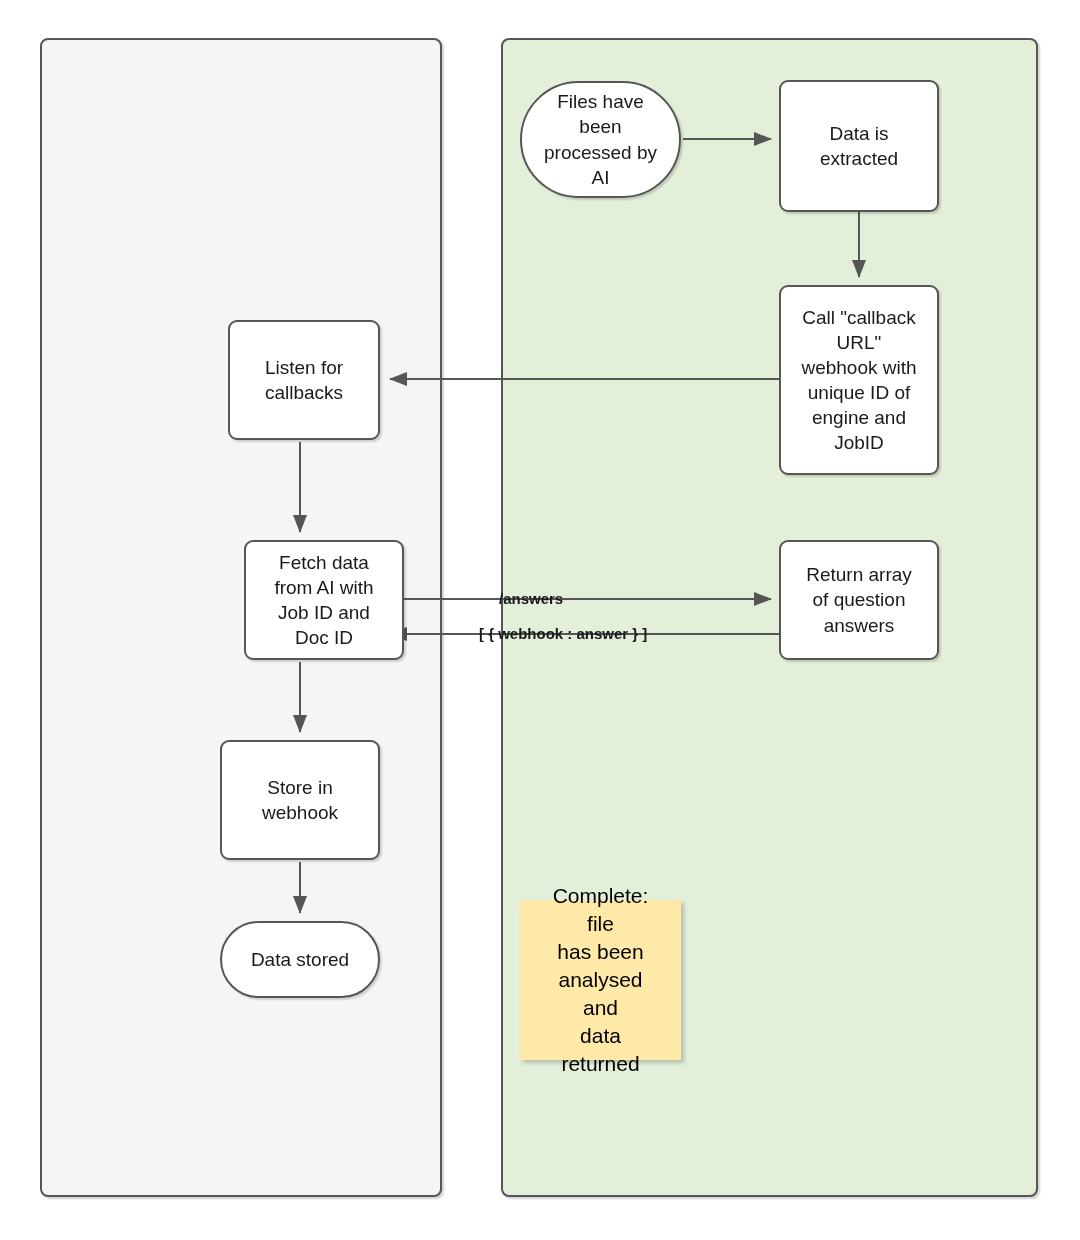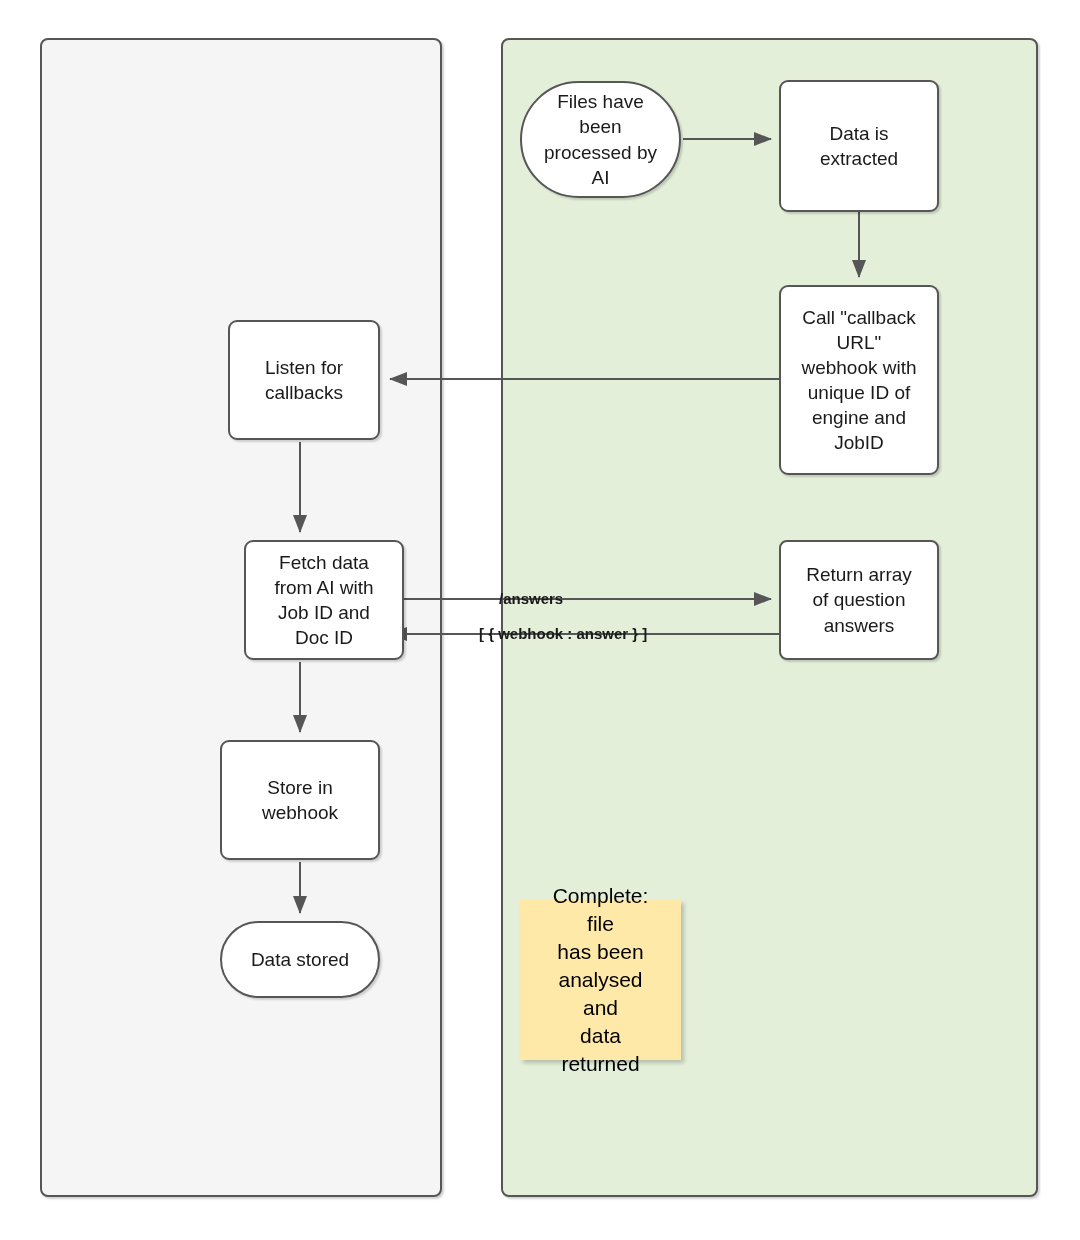--- a/index.html
+++ b/index.html
@@ -137,21 +137,21 @@
 
   <div class="node" style="left:779px; top:285px; width:160px; height:190px;">
     <span class="label">Call "callback
 URL"
 webhook with
 unique ID of
 engine and
 JobID</span>
   </div>
 
-  <div class="node" style="left:779px; top:540px; width:160px; height:120px;border-radius:8px;">
+  <div class="node" style="left:779px; top:540px; width:160px; height:120px;">
     <span class="label">Return array
 of question
 answers</span>
   </div>
 
   <div class="node" style="left:220px; top:320px; width:152px; height:120px;margin-left:8px;">
     <span class="label">Listen for
 callbacks</span>
   </div>
 

